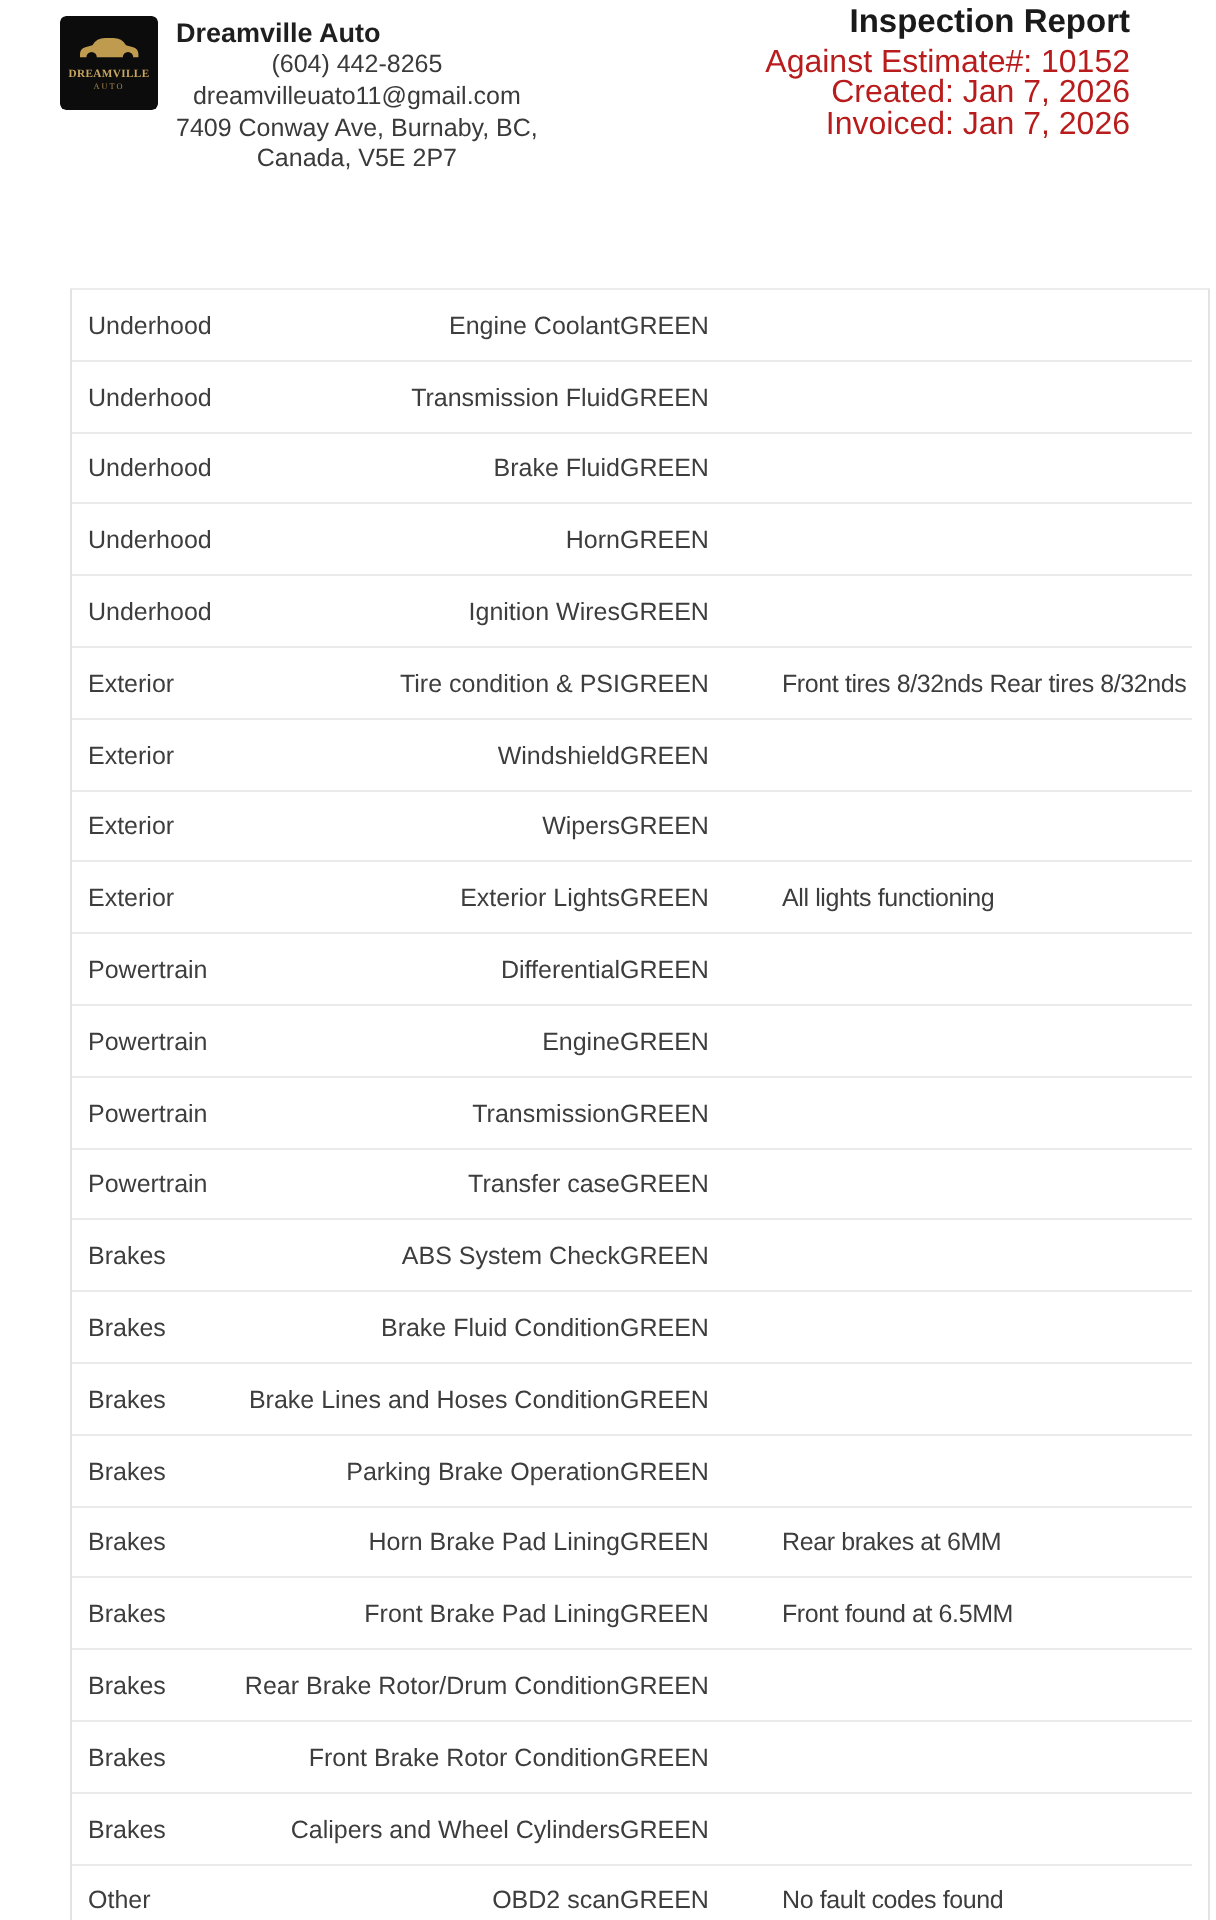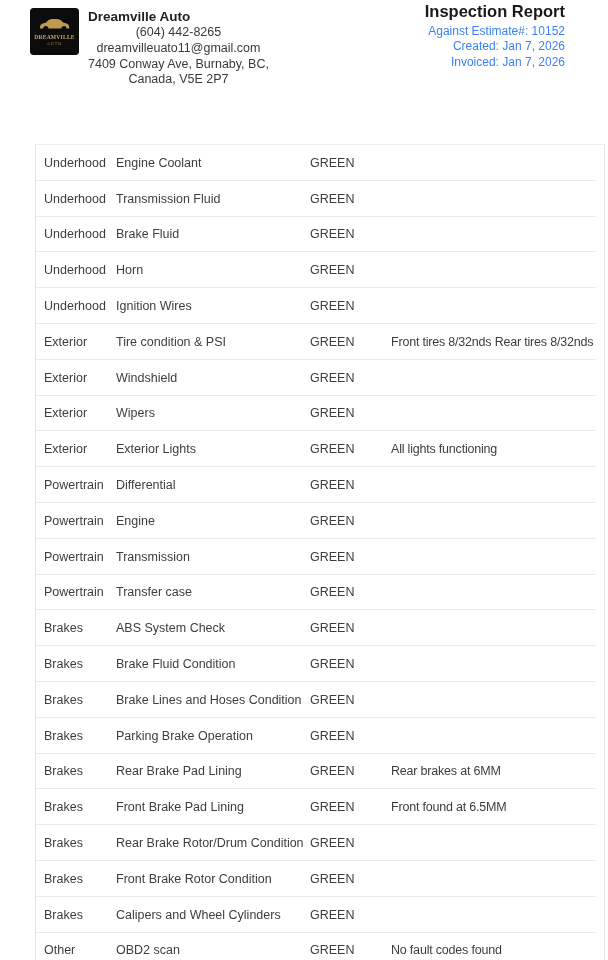--- a/index.html
+++ b/index.html
@@ -40,21 +40,21 @@
   .report-block {
     position: absolute;
     top: 0; right: 43px;
     text-align: right;
   }
   .report-title {
     font-size: 16.5px; font-weight: bold; color: #1a1a1a;
     line-height: 22px; margin-bottom: 2px;
   }
   .report-line {
-    font-size: 12px; color: #3b82f6;
+    font-size: 16px; color: #b91c1c;
     line-height: 15.4px;
   }
   
   .table {
     margin-left: 35px;
     margin-right: 3px;
     height: 864px;
     border-top: 1px solid #ececec;
     border-left: 1px solid #e3e3e3;
     border-right: 1px solid #e3e3e3;
@@ -69,21 +69,21 @@
     color: #3d3d3d;
   }
   .row::after {
     content: "";
     position: absolute;
     left: 0; right: 8px; bottom: 0;
     height: 1px;
     background: #eaeaea;
   }
   .cell-cat    { width: 80px;  padding-left: 8px; flex: 0 0 auto; }
-  .cell-item   { width: 194px; flex: 0 0 auto; }
+  .cell-item   { width: 194px; flex: 0 0 auto; text-align: right; }
   .cell-status { width: 81px;  flex: 0 0 auto; }
   .cell-notes  { flex: 1 1 auto; white-space: nowrap; letter-spacing: -0.2px; }
 </style>
 </head>
 <body>
 
 <div class="header">
   <div class="company-block">
     <div class="logo">
       <svg width="49" height="47" viewBox="0 0 49 47" xmlns="http://www.w3.org/2000/svg">
@@ -210,21 +210,21 @@
     <span class="cell-notes"></span>
   </div>
     <div class="row">
     <span class="cell-cat">Brakes</span>
     <span class="cell-item">Parking Brake Operation</span>
     <span class="cell-status">GREEN</span>
     <span class="cell-notes"></span>
   </div>
     <div class="row">
     <span class="cell-cat">Brakes</span>
-    <span class="cell-item">Rear Brake Pad Lining</span>
+    <span class="cell-item">Horn Brake Pad Lining</span>
     <span class="cell-status">GREEN</span>
     <span class="cell-notes">Rear brakes at 6MM</span>
   </div>
     <div class="row">
     <span class="cell-cat">Brakes</span>
     <span class="cell-item">Front Brake Pad Lining</span>
     <span class="cell-status">GREEN</span>
     <span class="cell-notes">Front found at 6.5MM</span>
   </div>
     <div class="row">

